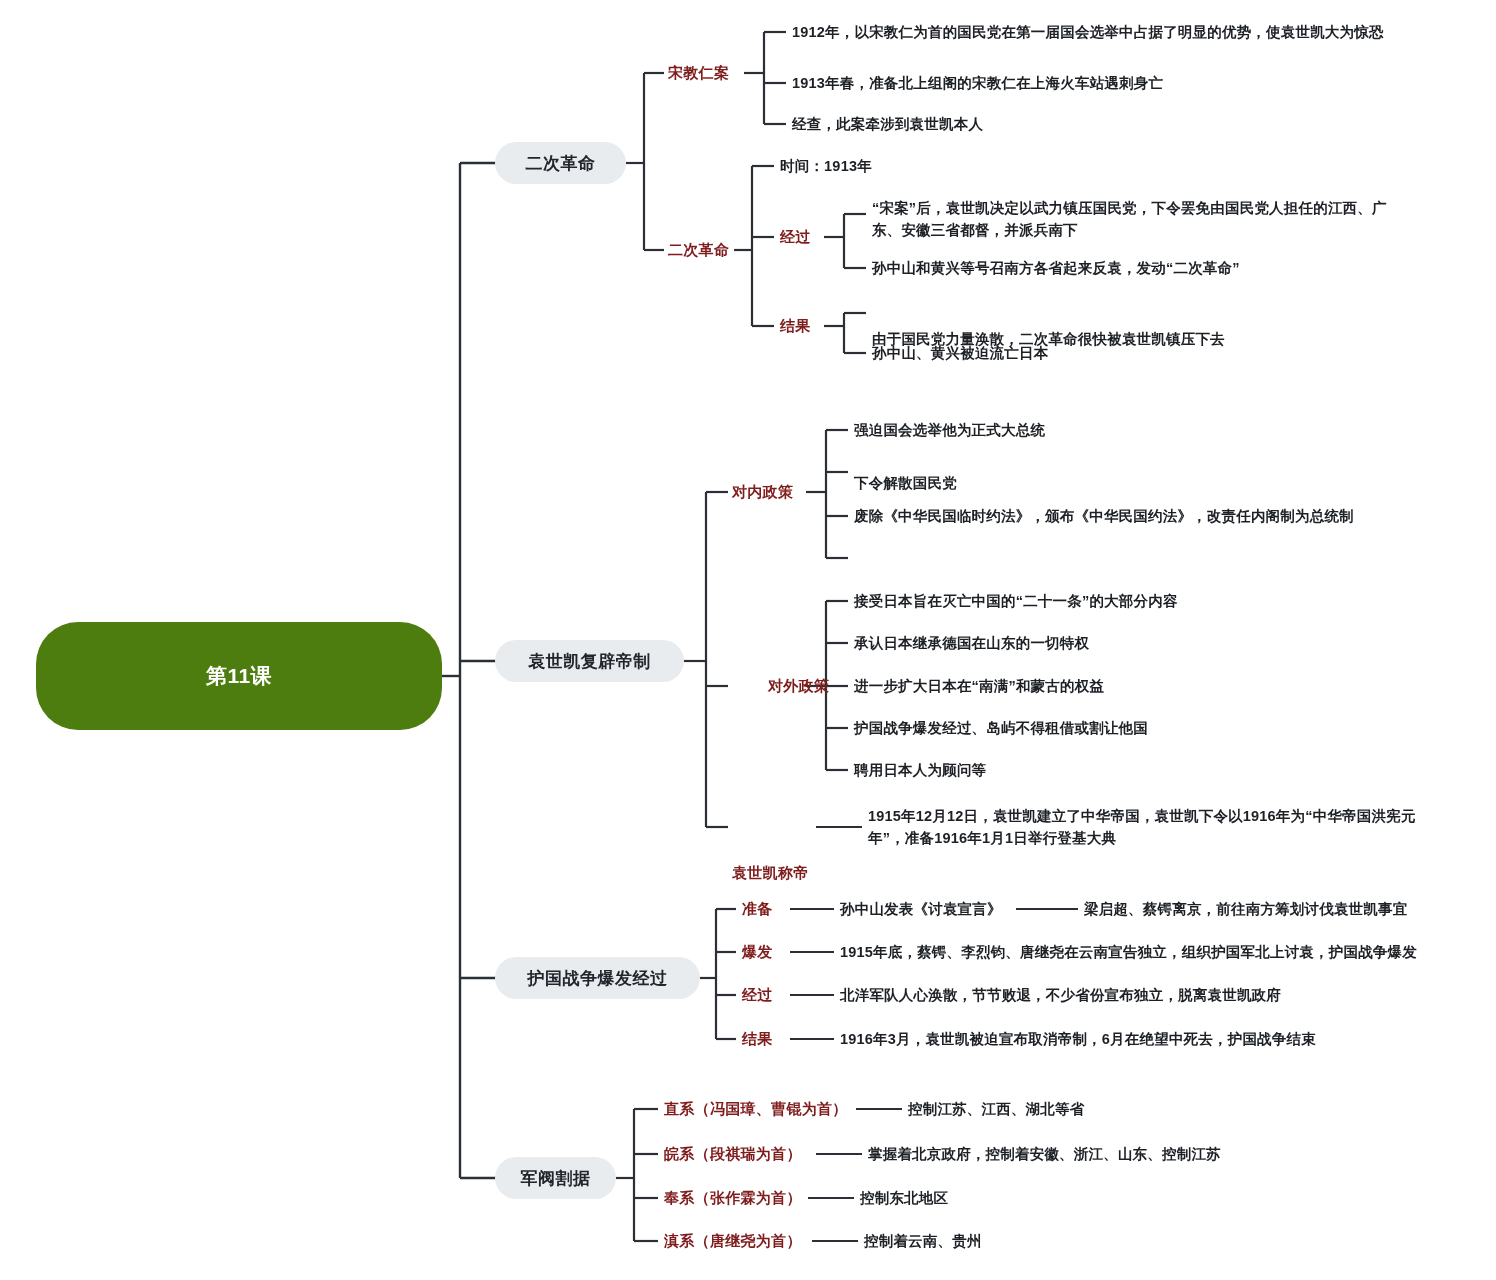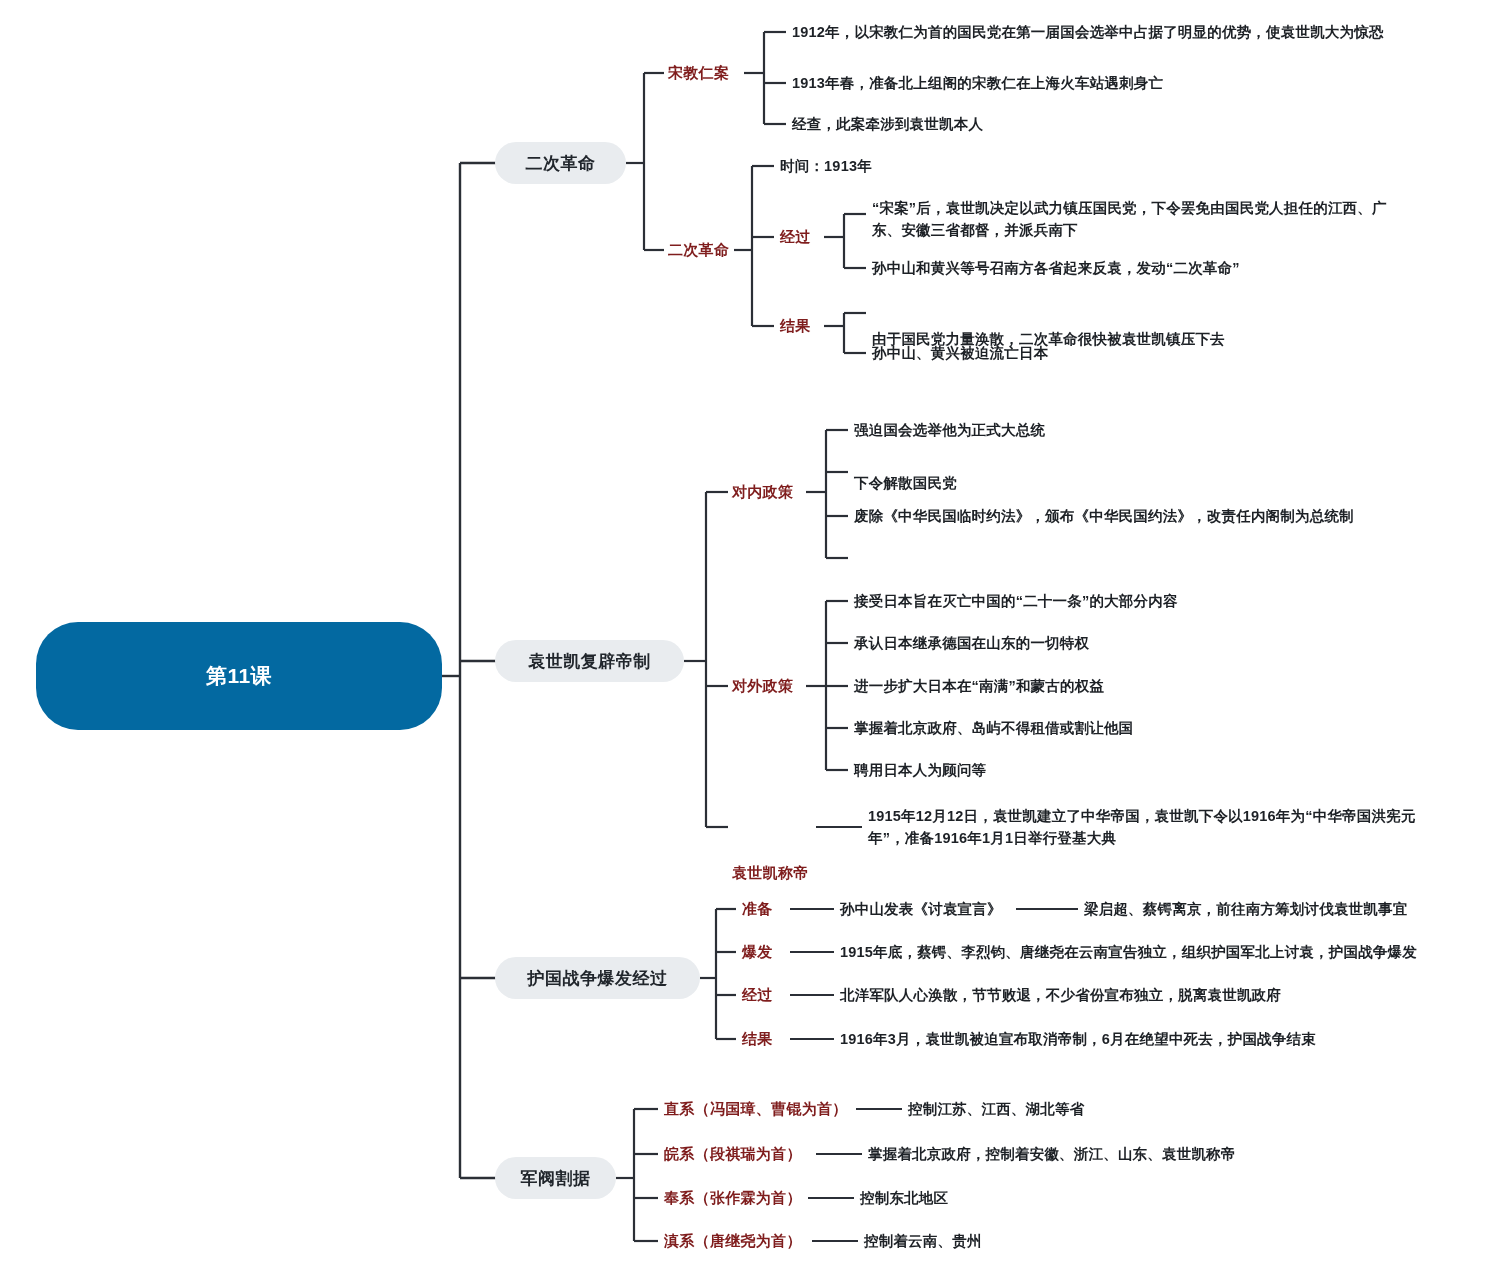--- a/index.html
+++ b/index.html
@@ -7,21 +7,21 @@
     width:1496px;height:1280px;background:#ffffff;
     font-family:"Liberation Sans","DejaVu Sans",sans-serif;
     -webkit-font-smoothing:antialiased;
   }
   #map{position:relative;width:1496px;height:1280px;overflow:hidden;}
   svg.edges{position:absolute;left:0;top:0;width:1496px;height:1280px;pointer-events:none;}
   .node{position:absolute;box-sizing:border-box;}
 
   
   .root{
-    background:#0369a1;color:#ffffff;border-radius:42px;
+    background:#4d7c0f;color:#ffffff;border-radius:42px;
     display:flex;align-items:center;justify-content:center;
     text-align:center;line-height:1.45;font-size:21px;font-weight:700;
     letter-spacing:.5px;
   }
   .root .ln{display:block;}
 
   
   .pill{
     background:#e9ecef;color:#21262c;border-radius:22px;
     display:flex;align-items:center;justify-content:center;
@@ -163,31 +163,31 @@
   <div class="node lbl" style="left:780px;top:225px;height:24px;">经过</div>
   <div class="node lbl" style="left:780px;top:314px;height:24px;">结果</div>
 
   <div class="node leaf two" style="left:872px;top:196px;width:540px;height:48px;">“宋案”后，袁世凯决定以武力镇压国民党，下令罢免由国民党人担任的江西、广东、安徽三省都督，并派兵南下</div>
   <div class="node leaf" style="left:872px;top:256px;width:460px;height:24px;">孙中山和黄兴等号召南方各省起来反袁，发动“二次革命”</div>
 
   <div class="node leaf" style="left:872px;top:301px;width:470px;height:24px;margin-top:26px;">由于国民党力量涣散，二次革命很快被袁世凯镇压下去</div>
   <div class="node leaf" style="left:872px;top:341px;width:330px;height:24px;">孙中山、黄兴被迫流亡日本</div>
 
   <div class="node lbl" style="left:732px;top:480px;height:24px;">对内政策</div>
-  <div class="node lbl" style="left:732px;top:674px;height:24px;">对外政策</div>
+  <div class="node lbl" style="left:768px;top:674px;height:24px;">对外政策</div>
   <div class="node lbl" style="left:732px;top:815px;height:24px;margin-top:46px;">袁世凯称帝</div>
 
   <div class="node leaf" style="left:854px;top:418px;width:420px;height:24px;">强迫国会选举他为正式大总统</div>
   <div class="node leaf" style="left:854px;top:460px;width:300px;height:24px;margin-top:11px;">下令解散国民党</div>
   <div class="node leaf" style="left:854px;top:504px;width:620px;height:24px;">废除《中华民国临时约法》，颁布《中华民国约法》，改责任内阁制为总统制</div>
 
   <div class="node leaf" style="left:854px;top:589px;width:480px;height:24px;">接受日本旨在灭亡中国的“二十一条”的大部分内容</div>
   <div class="node leaf" style="left:854px;top:631px;width:420px;height:24px;">承认日本继承德国在山东的一切特权</div>
   <div class="node leaf" style="left:854px;top:674px;width:420px;height:24px;">进一步扩大日本在“南满”和蒙古的权益</div>
-  <div class="node leaf" style="left:854px;top:716px;width:460px;height:24px;">掌握着北京政府、岛屿不得租借或割让他国</div>
+  <div class="node leaf" style="left:854px;top:716px;width:460px;height:24px;">护国战争爆发经过、岛屿不得租借或割让他国</div>
   <div class="node leaf" style="left:854px;top:758px;width:300px;height:24px;text-align:center;">聘用日本人为顾问等</div>
 
   <div class="node leaf two" style="left:868px;top:804px;width:552px;height:48px;">1915年12月12日，袁世凯建立了中华帝国，袁世凯下令以1916年为“中华帝国洪宪元年”，准备1916年1月1日举行登基大典</div>
 
   <div class="node lbl" style="left:742px;top:897px;height:24px;">准备</div>
   <div class="node leaf" style="left:840px;top:897px;width:200px;height:24px;">孙中山发表《讨袁宣言》</div>
   <div class="node leaf" style="left:1084px;top:897px;width:400px;height:24px;">梁启超、蔡锷离京，前往南方筹划讨伐袁世凯事宜</div>
 
   <div class="node lbl" style="left:742px;top:940px;height:24px;">爆发</div>
   <div class="node leaf" style="left:840px;top:940px;width:600px;height:24px;">1915年底，蔡锷、李烈钧、唐继尧在云南宣告独立，组织护国军北上讨袁，护国战争爆发</div>
@@ -195,21 +195,21 @@
   <div class="node lbl" style="left:742px;top:983px;height:24px;">经过</div>
   <div class="node leaf" style="left:840px;top:983px;width:520px;height:24px;">北洋军队人心涣散，节节败退，不少省份宣布独立，脱离袁世凯政府</div>
 
   <div class="node lbl" style="left:742px;top:1027px;height:24px;">结果</div>
   <div class="node leaf" style="left:840px;top:1027px;width:540px;height:24px;">1916年3月，袁世凯被迫宣布取消帝制，6月在绝望中死去，护国战争结束</div>
 
   <div class="node lbl" style="left:664px;top:1097px;height:24px;">直系（冯国璋、曹锟为首）</div>
   <div class="node leaf" style="left:908px;top:1097px;width:400px;height:24px;">控制江苏、江西、湖北等省</div>
 
   <div class="node lbl" style="left:664px;top:1142px;height:24px;">皖系（段祺瑞为首）</div>
-  <div class="node leaf" style="left:868px;top:1142px;width:480px;height:24px;">掌握着北京政府，控制着安徽、浙江、山东、袁世凯称帝</div>
+  <div class="node leaf" style="left:868px;top:1142px;width:480px;height:24px;">掌握着北京政府，控制着安徽、浙江、山东、控制江苏</div>
 
   <div class="node lbl" style="left:664px;top:1186px;height:24px;">奉系（张作霖为首）</div>
   <div class="node leaf" style="left:860px;top:1186px;width:300px;height:24px;">控制东北地区</div>
 
   <div class="node lbl" style="left:664px;top:1229px;height:24px;">滇系（唐继尧为首）</div>
   <div class="node leaf" style="left:864px;top:1229px;width:300px;height:24px;">控制着云南、贵州</div>
 
 </div>
 
 </body></html>

